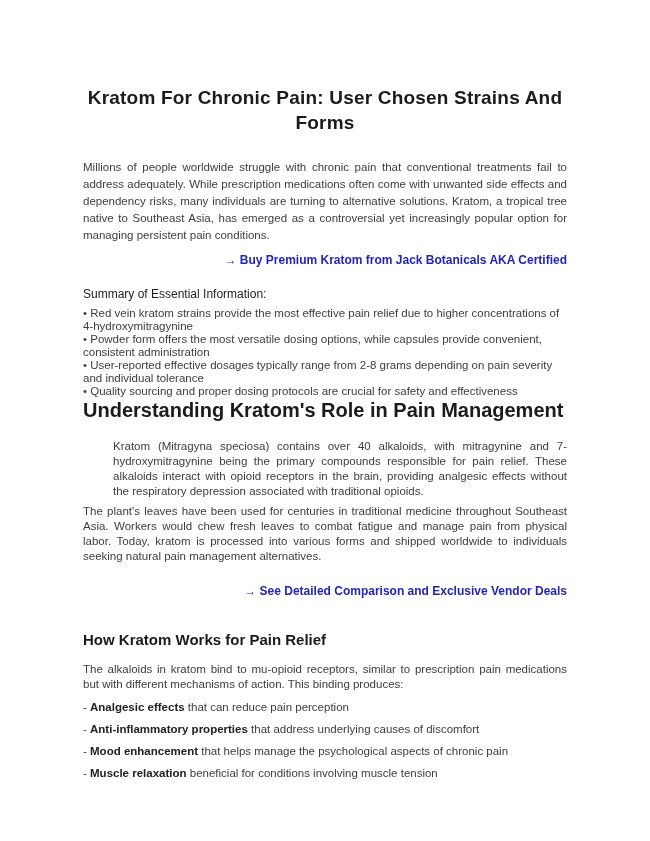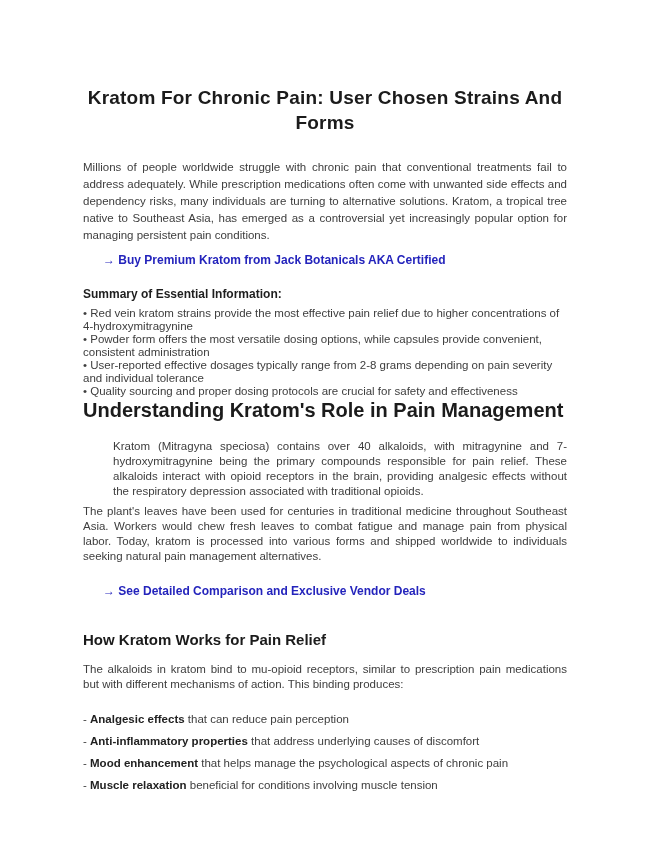--- a/index.html
+++ b/index.html
@@ -33,29 +33,30 @@
   .intro { margin-top: 24px; line-height: 17px; }
   .doc-link {
     display: block;
     margin: 0;
     padding-left: 20px;
     font-size: 12px;
     line-height: 15px;
     font-weight: bold;
     color: #2424bc;
     text-decoration: none;
+    text-align: right;
   }
   .doc-link .arrow { font-weight: normal; }
   .link-1 { margin-top: 9px; }
   .link-2 { margin-top: 20px; }
   .summary-heading {
     margin: 19px 0 0 0;
     font-size: 12px;
     line-height: 15px;
-    font-weight: bold;
+    font-weight: normal;
     color: #1e1e1e;
   }
   .bullets { margin-top: 5px; }
   .bullet {
     margin: 0;
     font-size: 11.5px;
     line-height: 13px;
     color: #3d3d3d;
   }
   .h2 {
@@ -68,21 +69,21 @@
   .s1-p1 { margin-top: 16px; line-height: 15px; margin-left: 30px; }
   .s1-p2 { margin-top: 5px;  line-height: 15px; }
   .h3 {
     margin: 31px 0 0 0;
     font-size: 15px;
     line-height: 19px;
     font-weight: bold;
     color: #1b1b1b;
   }
   .s2-p1 { margin-top: 13px; line-height: 15px; }
-  .effects { margin-top: 20px; }
+  .effects { margin-top: 8px; }
   .effect {
     margin: 7px 0 0 0;
     font-size: 11.5px;
     line-height: 15px;
     color: #3d3d3d;
   }
   .effect .term { font-weight: bold; color: #222222; }
 </style>
 </head>
 <body>

